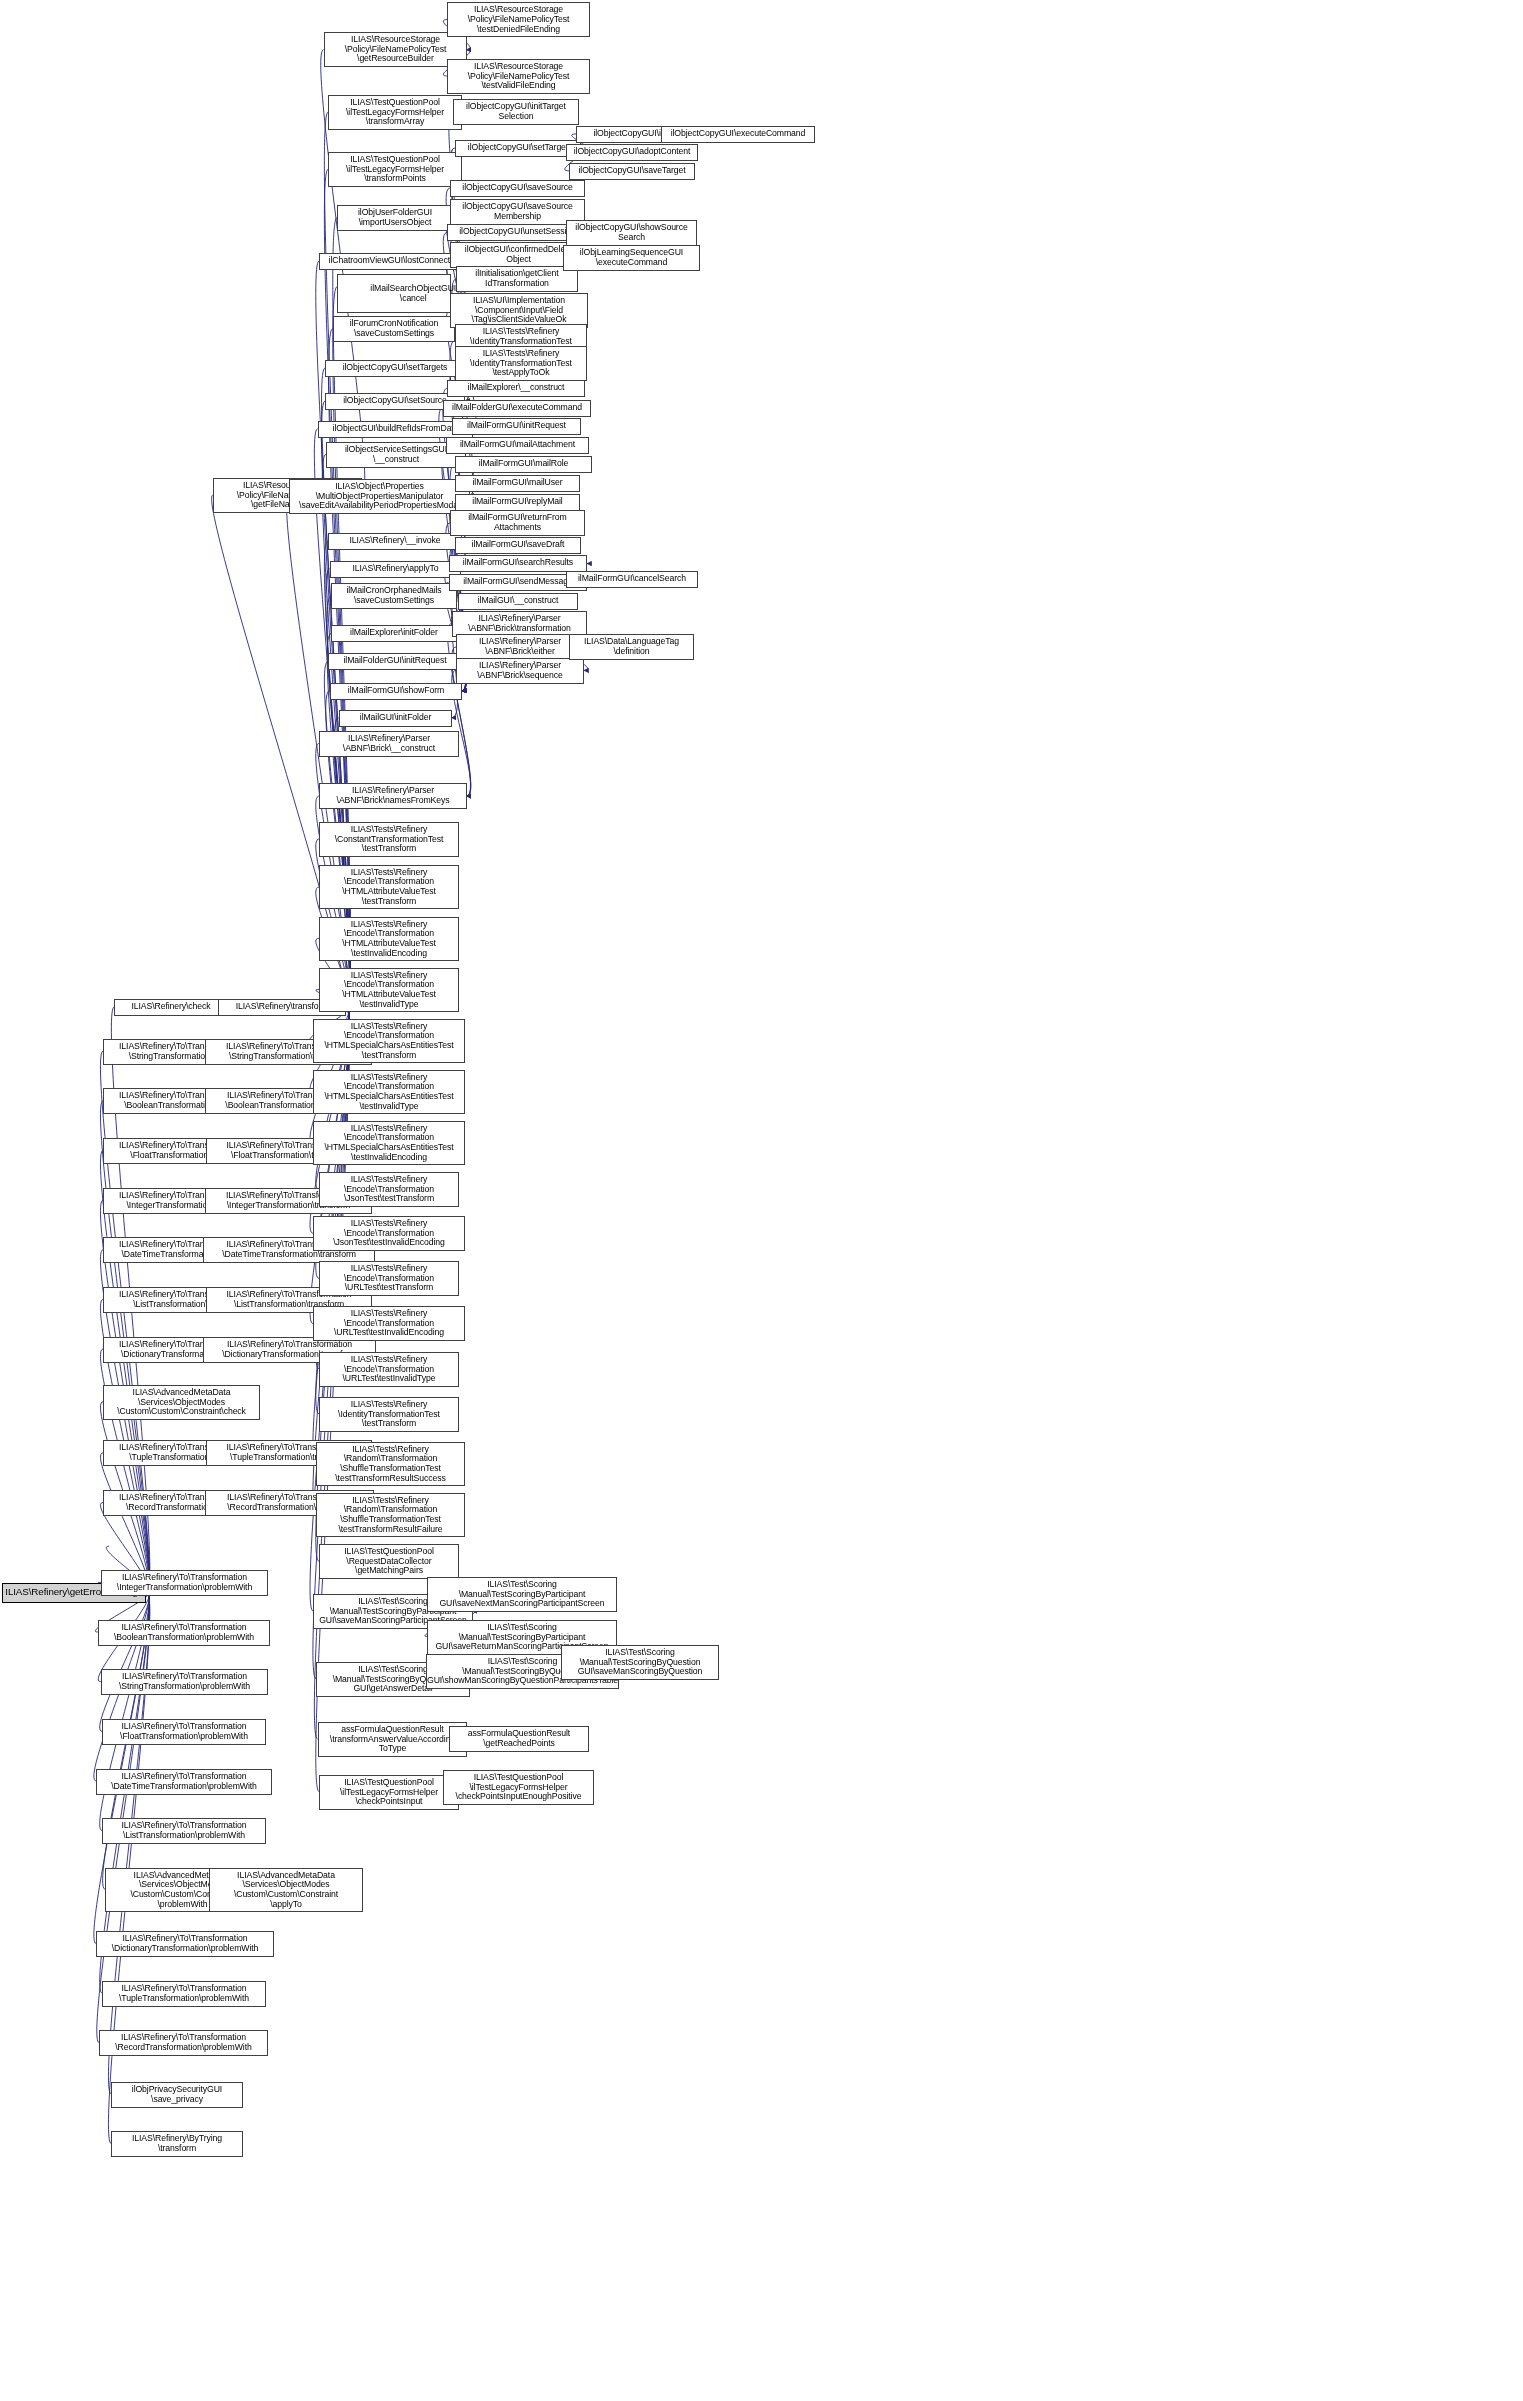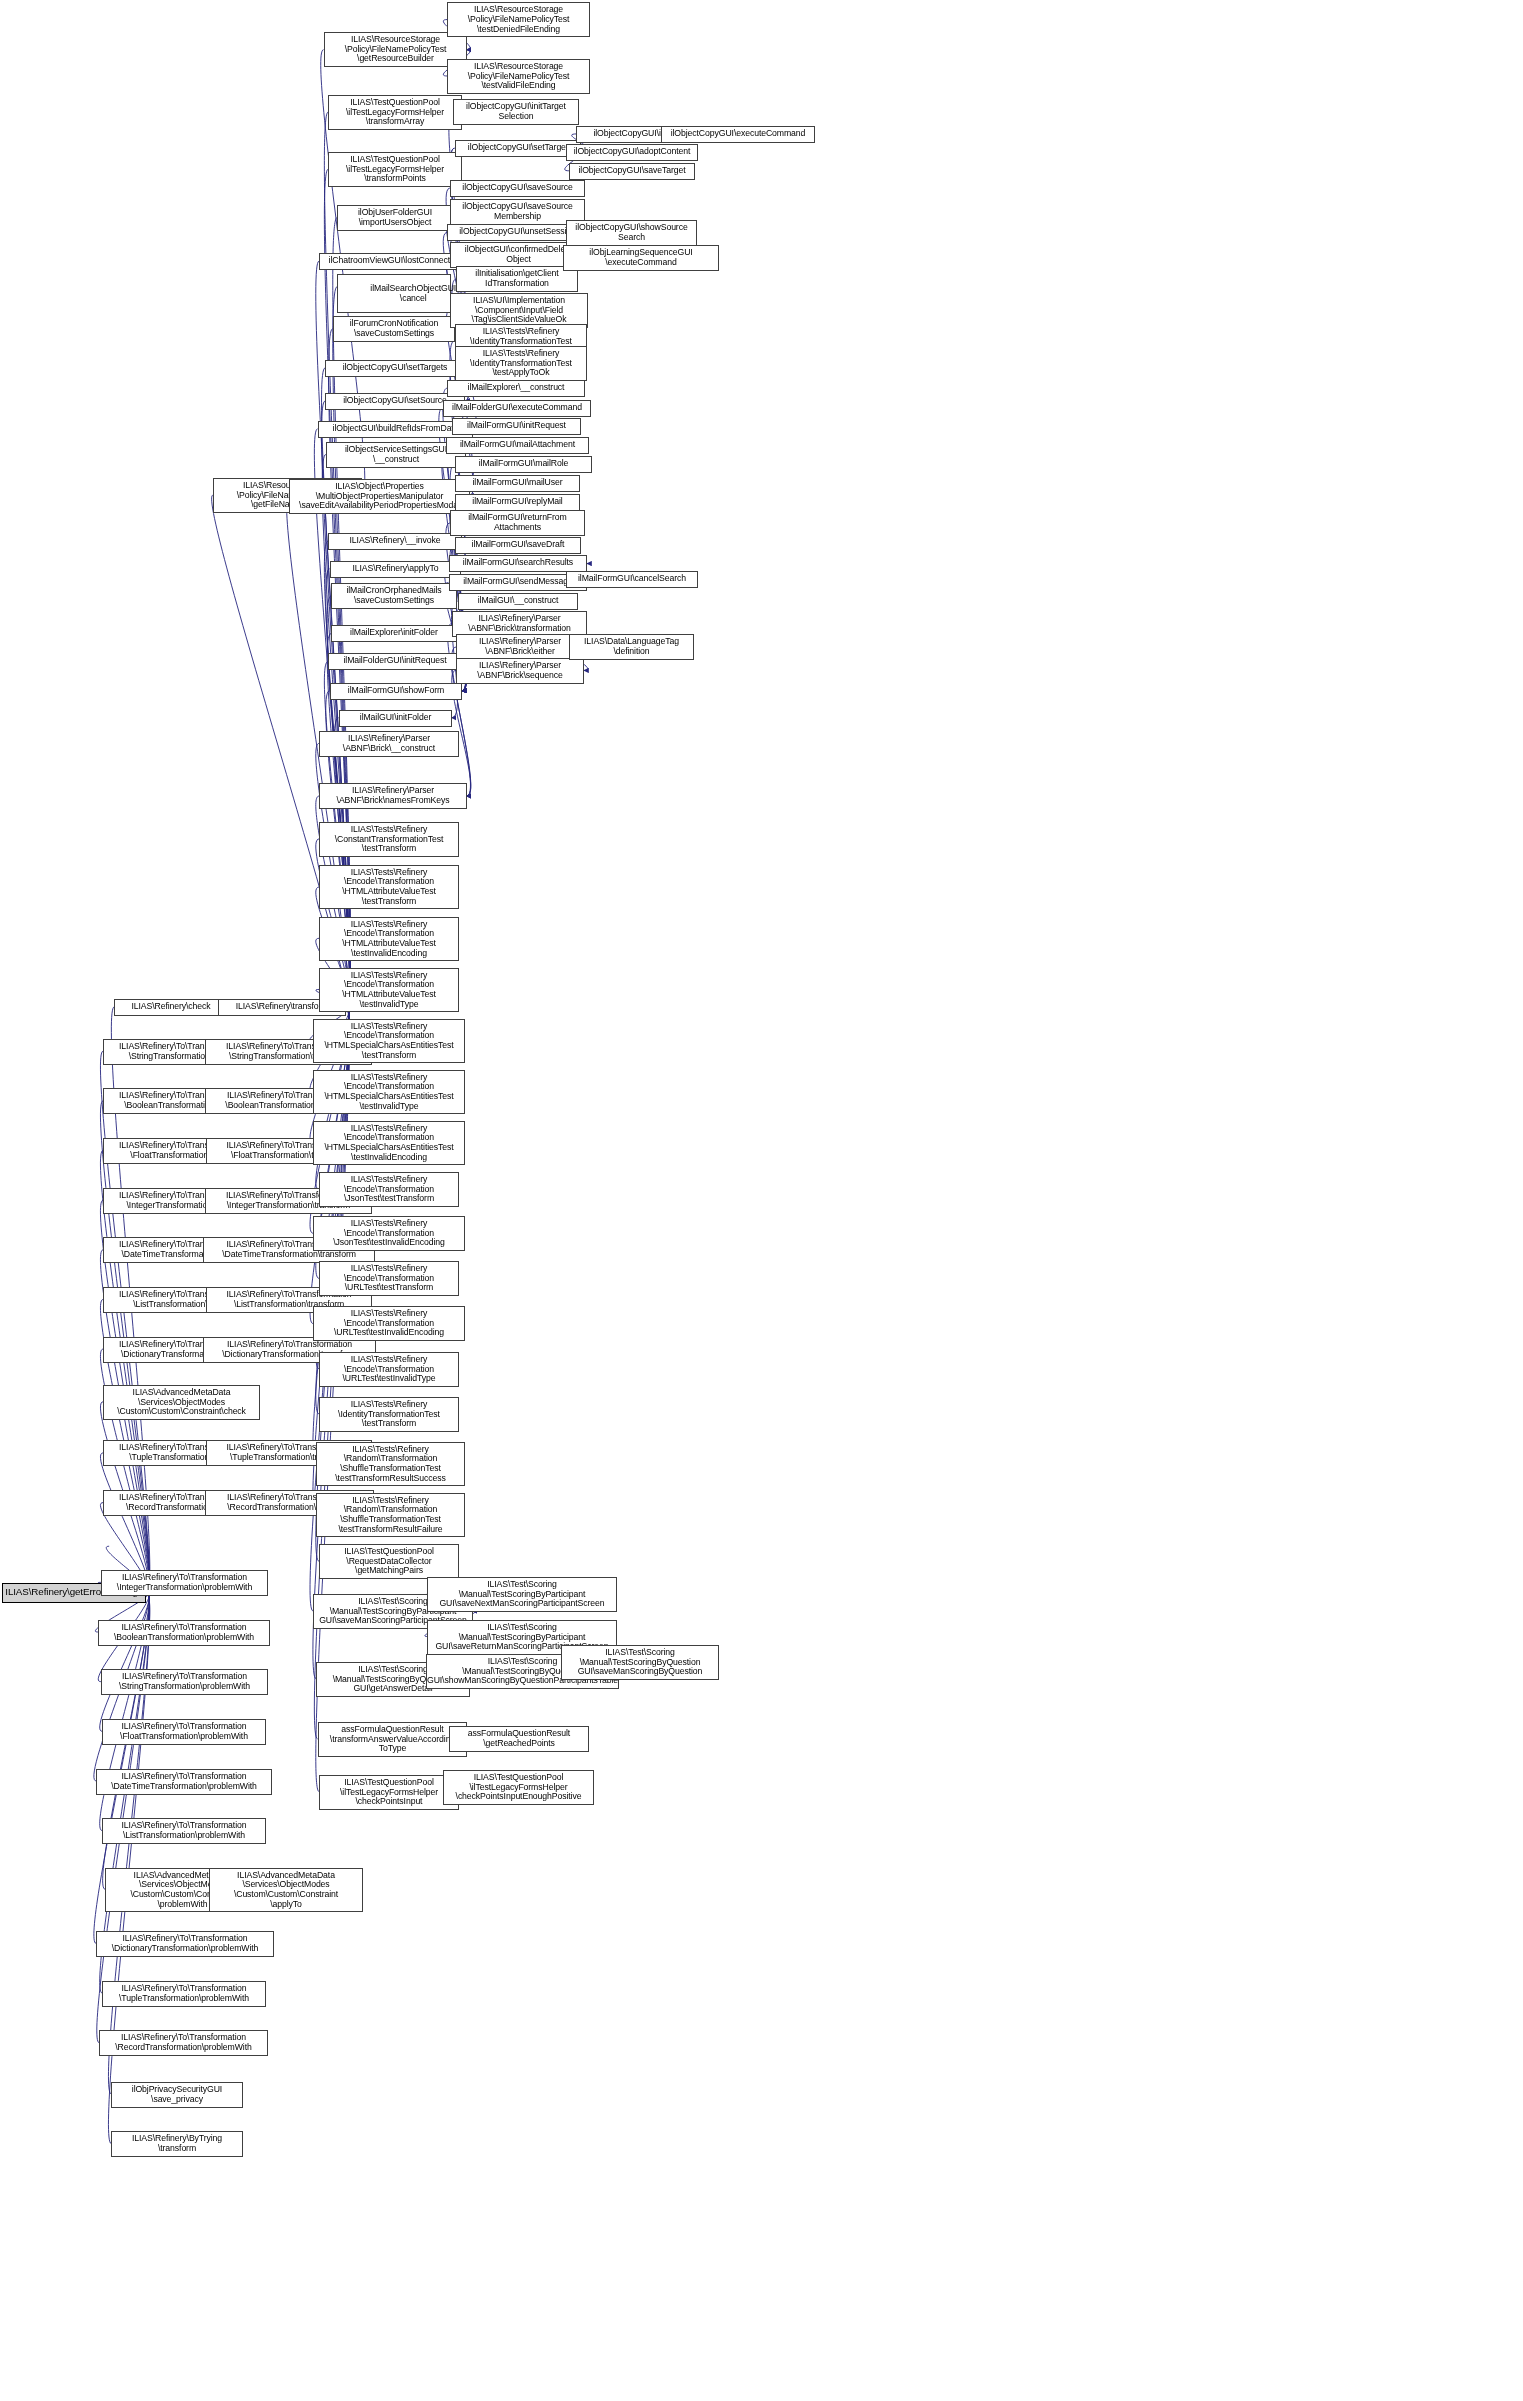--- a/index.html
+++ b/index.html
@@ -383,21 +383,21 @@
       <div class="node" style="left: 449px; top: 1726px; width: 140px; height: 25.6px;">assFormulaQuestionResult
 \getReachedPoints</div>
       <div class="node" style="left: 443px; top: 1770px; width: 151px; height: 35px;">ILIAS\TestQuestionPool
 \ilTestLegacyFormsHelper
 \checkPointsInputEnoughPositive</div>
       <div class="node" style="left: 576px; top: 126px; width: 111px; height: 16.6px;">ilObjectCopyGUI\init</div>
       <div class="node" style="left: 566px; top: 144px; width: 132px; height: 16.6px;">ilObjectCopyGUI\adoptContent</div>
       <div class="node" style="left: 569px; top: 163px; width: 126px; height: 16.6px;">ilObjectCopyGUI\saveTarget</div>
       <div class="node" style="left: 566px; top: 220px; width: 131px; height: 25.6px;">ilObjectCopyGUI\showSource
 Search</div>
-      <div class="node" style="left: 563px; top: 245px; width: 156px; height: 25.6px;">ilObjLearningSequenceGUI
+      <div class="node" style="left: 563px; top: 245px; width: 137px; height: 25.6px;">ilObjLearningSequenceGUI
 \executeCommand</div>
       <div class="node" style="left: 569px; top: 634px; width: 125px; height: 25.6px;">ILIAS\Data\LanguageTag
 \definition</div>
       <div class="node" style="left: 566px; top: 571px; width: 132px; height: 16.6px;">ilMailFormGUI\cancelSearch</div>
       <div class="node" style="left: 561px; top: 1645px; width: 158px; height: 35px;">ILIAS\Test\Scoring
 \Manual\TestScoringByQuestion
 GUI\saveManScoringByQuestion</div>
       <div class="node" style="left: 661px; top: 126px; width: 154px; height: 16.6px;">ilObjectCopyGUI\executeCommand</div>
     </div>
 </div>

